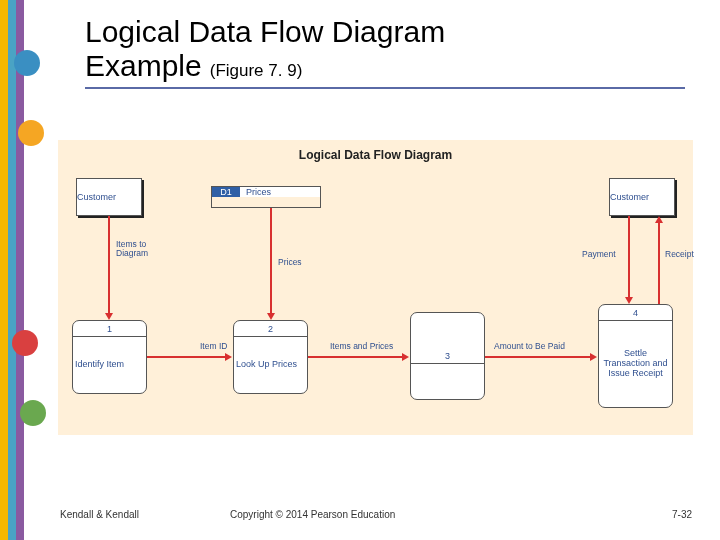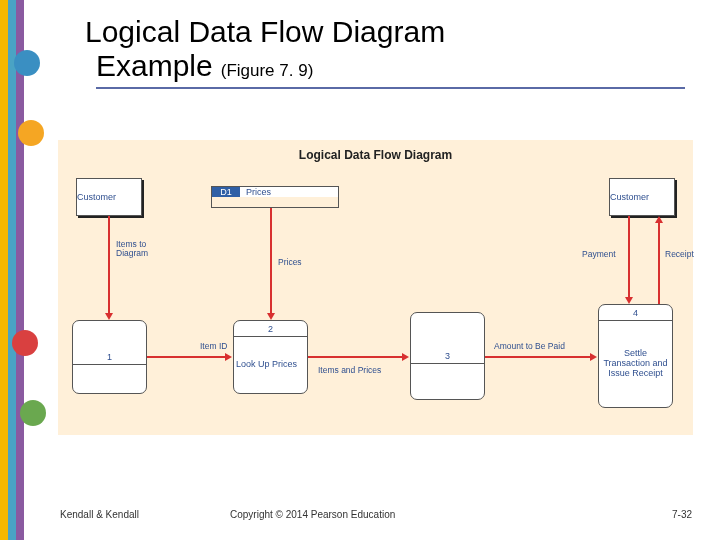--- a/index.html
+++ b/index.html
@@ -16,21 +16,21 @@
   .s2 { width: 8px; background: #4aa3c4; left: 8px; }
   .s3 { width: 8px; background: #8a5aa0; left: 16px; }
   .dot { position: absolute; width: 26px; height: 26px; border-radius: 50%; }
   .d1 { background: #3a8fc2; left: 14px; top: 50px; }
   .d2 { background: #f5a623; left: 18px; top: 120px; }
   .d3 { background: #d94040; left: 12px; top: 330px; }
   .d4 { background: #6aa84f; left: 20px; top: 400px; }
 
   .title-block { position: absolute; left: 85px; top: 15px; width: 600px; }
   .title-line1 { font-size: 30px; font-family: "Verdana", Arial, sans-serif; color: #000; }
-  .title-line2-wrap { display: flex; align-items: baseline; gap: 8px; border-bottom: 2px solid #5a6aa6; padding-bottom: 4px; margin-left: 11px; }
+  .title-line2-wrap { display: flex; align-items: baseline; gap: 8px; border-bottom: 2px solid #5a6aa6; padding-bottom: 4px; }
   .title-line2 { font-size: 30px; }
   .title-sub { font-size: 17px; font-family: "Verdana", Arial, sans-serif; text-align: center; }
 
   .diagram-panel {
     position: absolute;
     left: 58px; top: 140px;
     width: 635px; height: 295px;
     background: #fff0d9;
   }
   .panel-title { position: absolute; left: 50%; transform: translateX(-50%); top: 8px; font-size: 12px; font-weight: bold; color: #222; }
@@ -42,21 +42,21 @@
     text-align: center;
     display: flex;
     flex-direction: column;
     justify-content: center;
     align-items: flex-start;
   }
   .entity { width: 66px; height: 38px; border: 1px solid #555; background: #fff; box-shadow: 2px 2px 0 #222; }
   .process { width: 75px; border: 1px solid #555; background: #fff; border-radius: 7px; }
   .process .num { height: 16px; line-height: 16px; width: 100%; border-bottom: 1px solid #555; color: #2f4f8f; font-size: 9px; }
   .process .lbl { flex: 1; display:flex; align-items:center; justify-content:center; padding: 2px; line-height: 1.1; }
-  .datastore { display:flex; flex-direction: row; height: 22px; border: 1px solid #555; width: 128px; }
+  .datastore { display:flex; flex-direction: row; height: 22px; border: 1px solid #555; width: 110px; }
   .datastore .dnum { width: 28px; background: #2f5fa6; color: #fff; display:flex; align-items:center; justify-content:center; font-size: 9px; }
   .datastore .dlbl { flex:1; background:#fff; display:flex; align-items:center; justify-content:flex-start; padding-left:6px; }
 
   .arrow-v { position:absolute; width:0; border-left: 2px solid #d83030; }
   .arrow-h { position:absolute; height:0; border-top: 2px solid #d83030; }
   .arrow-head-down { position:absolute; width:0;height:0;border-left:4px solid transparent;border-right:4px solid transparent;border-top:7px solid #d83030; }
   .arrow-head-up { position:absolute; width:0;height:0;border-left:4px solid transparent;border-right:4px solid transparent;border-bottom:7px solid #d83030; }
   .arrow-head-right { position:absolute; width:0;height:0;border-top:4px solid transparent;border-bottom:4px solid transparent;border-left:7px solid #d83030; }
   .flowlabel { position:absolute; font-size:8.5px; color:#2f4f8f; text-align:left; line-height:1.1; }
 
@@ -92,20 +92,21 @@
   <div class="datastore" style="left:153px; top:46px;">
     <div class="dnum">D1</div>
     <div class="dlbl">Prices</div>
   </div>
   <div class="entity" style="left:551px; top:38px;">
     <span>Customer</span>
   </div>
 
   <div class="process" style="left:14px; top:180px; height:74px;">
     <div class="num">1</div>
+    <div class="lbl">Identify Item</div>
   </div>
   <div class="process" style="left:175px; top:180px; height:74px;">
     <div class="num">2</div>
     <div class="lbl">Look Up Prices</div>
   </div>
   <div class="process" style="left:352px; top:172px; height:88px;">
     <div class="num">3</div>
   </div>
   <div class="process" style="left:540px; top:164px; height:104px;">
     <div class="num">4</div>
@@ -127,21 +128,21 @@
   <div class="arrow-v" style="left:600px; top:83px; height:81px;"></div>
   <div class="arrow-head-up" style="left:597px; top:76px;"></div>
   <div class="flowlabel" style="left:607px; top:110px;">Receipt</div>
 
   <div class="arrow-h" style="left:89px; top:216px; width:79px;"></div>
   <div class="arrow-head-right" style="left:167px; top:213px;"></div>
   <div class="flowlabel" style="left:106px; top:202px;margin-left:36px;">Item ID</div>
 
   <div class="arrow-h" style="left:250px; top:216px; width:95px;"></div>
   <div class="arrow-head-right" style="left:344px; top:213px;"></div>
-  <div class="flowlabel" style="left:260px; top:202px;margin-top:24px;">Items and Prices</div>
+  <div class="flowlabel" style="left:272px; top:202px;">Items and Prices</div>
 
   <div class="arrow-h" style="left:427px; top:216px; width:106px;"></div>
   <div class="arrow-head-right" style="left:532px; top:213px;"></div>
   <div class="flowlabel" style="left:436px; top:202px;">Amount to Be Paid</div>
 </div>
 
 <div class="footer-left">Kendall &amp; Kendall</div>
 <div class="footer-mid">Copyright © 2014 Pearson Education</div>
 <div class="footer-right">7-32</div>
 

